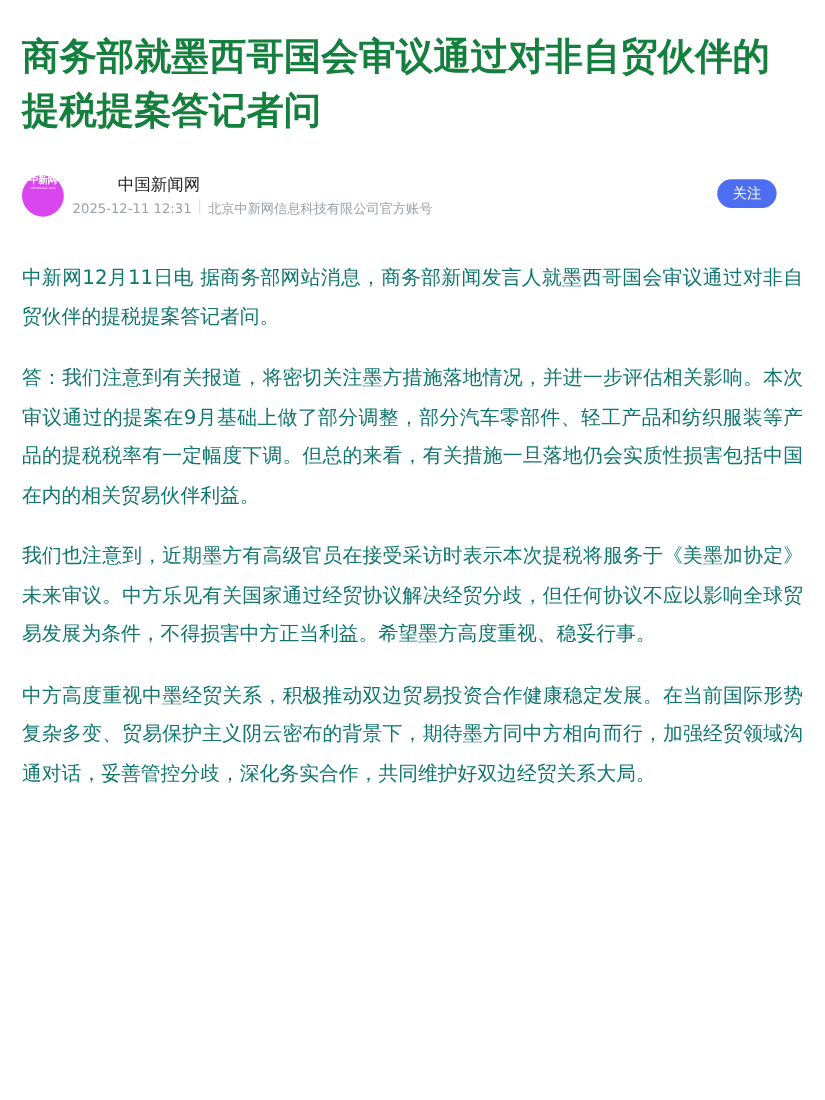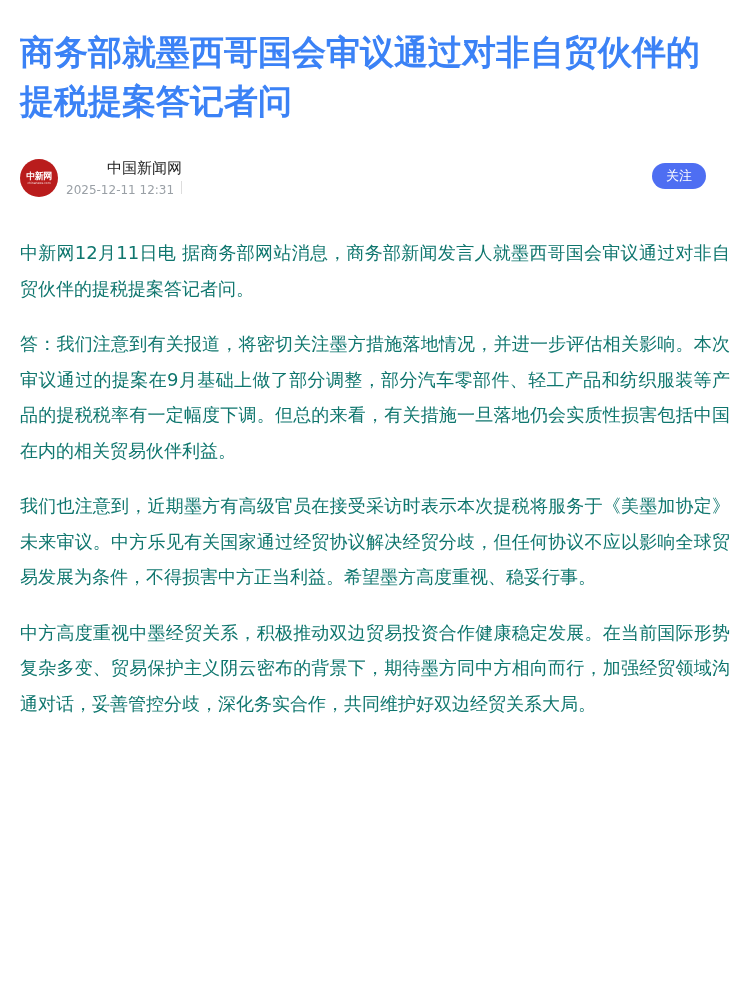--- a/index.html
+++ b/index.html
@@ -1,26 +1,26 @@
 <!DOCTYPE html>
 <html><head>
   <meta charset="utf-8">
   <style>
     * { margin: 0; padding: 0; box-sizing: border-box; }
     html, body { width: 750px; height: 1000px; background: #ffffff; overflow: hidden; }
     body { font-family: "DejaVu Sans", "Liberation Sans", sans-serif; color: #222222; }
     .page { padding: 0 20px; position: relative; }
     .title {
-      font-size: 34px; font-weight: bold; line-height: 49px; color: #3b82f6;
+      font-size: 34px; font-weight: bold; line-height: 49px; color: #15803d;
       padding-top: 28px; letter-spacing: 0px;
     }
     .author-row { display: flex; align-items: center; margin-top: 30px; height: 44px; position: relative; }
     .avatar {
-      width: 38px; height: 38px; border-radius: 50%; background: #b91c1c;
-      display: flex; flex-direction: column; align-items: center; justify-content: center;
+      width: 38px; height: 38px; border-radius: 50%; background: #d946ef;
+      display: flex; flex-direction: column; align-items: center; 
       color: #fff; flex-shrink: 0;
     }
     .avatar .logo-text { font-family: "DejaVu Serif", serif; font-size: 9px; font-weight: bold; line-height: 10px; letter-spacing: -0.5px; }
     .avatar .logo-sub { font-size: 3px; line-height: 4px; opacity: 0.85; }
     .author-meta { margin-left: 8px; display: flex; flex-direction: column; }
     .author-name { font-size: 15px; color: #222222; line-height: 20px; font-weight: 500; margin-left: 41px; }
     .meta-line { font-size: 12px; color: #9aa0a6; line-height: 18px; display: flex; align-items: flex-start; margin-top: 3px; }
     .meta-sep { display: inline-block; width: 1px; height: 13px; background: #dddddd; margin: 0 7px; }
     .follow-btn {
       position: absolute; right: 24px; top: 7px; width: 54px; height: 26px; border-radius: 13px;
@@ -39,20 +39,21 @@
   <div class="author-row">
     <div class="avatar">
       <span class="logo-text">中新网</span>
       <span class="logo-sub">chinanews.com</span>
     </div>
     <div class="author-meta">
       <span class="author-name">中国新闻网</span>
       <div class="meta-line">
         <span>2025-12-11 12:31</span>
         <span class="meta-sep"></span>
+        <span>北京中新网信息科技有限公司官方账号</span>
       </div>
     </div>
     <button class="follow-btn">关注</button>
   </div>
 
   <div class="article">
     <p class="para">中新网12月11日电 据商务部网站消息，商务部新闻发言人就墨西哥国会审议通过对非自贸伙伴的提税提案答记者问。</p>
     <p class="para">答：我们注意到有关报道，将密切关注墨方措施落地情况，并进一步评估相关影响。本次审议通过的提案在9月基础上做了部分调整，部分汽车零部件、轻工产品和纺织服装等产品的提税税率有一定幅度下调。但总的来看，有关措施一旦落地仍会实质性损害包括中国在内的相关贸易伙伴利益。</p>
     <p class="para">我们也注意到，近期墨方有高级官员在接受采访时表示本次提税将服务于《美墨加协定》未来审议。中方乐见有关国家通过经贸协议解决经贸分歧，但任何协议不应以影响全球贸易发展为条件，不得损害中方正当利益。希望墨方高度重视、稳妥行事。</p>
     <p class="para">中方高度重视中墨经贸关系，积极推动双边贸易投资合作健康稳定发展。在当前国际形势复杂多变、贸易保护主义阴云密布的背景下，期待墨方同中方相向而行，加强经贸领域沟通对话，妥善管控分歧，深化务实合作，共同维护好双边经贸关系大局。</p>

